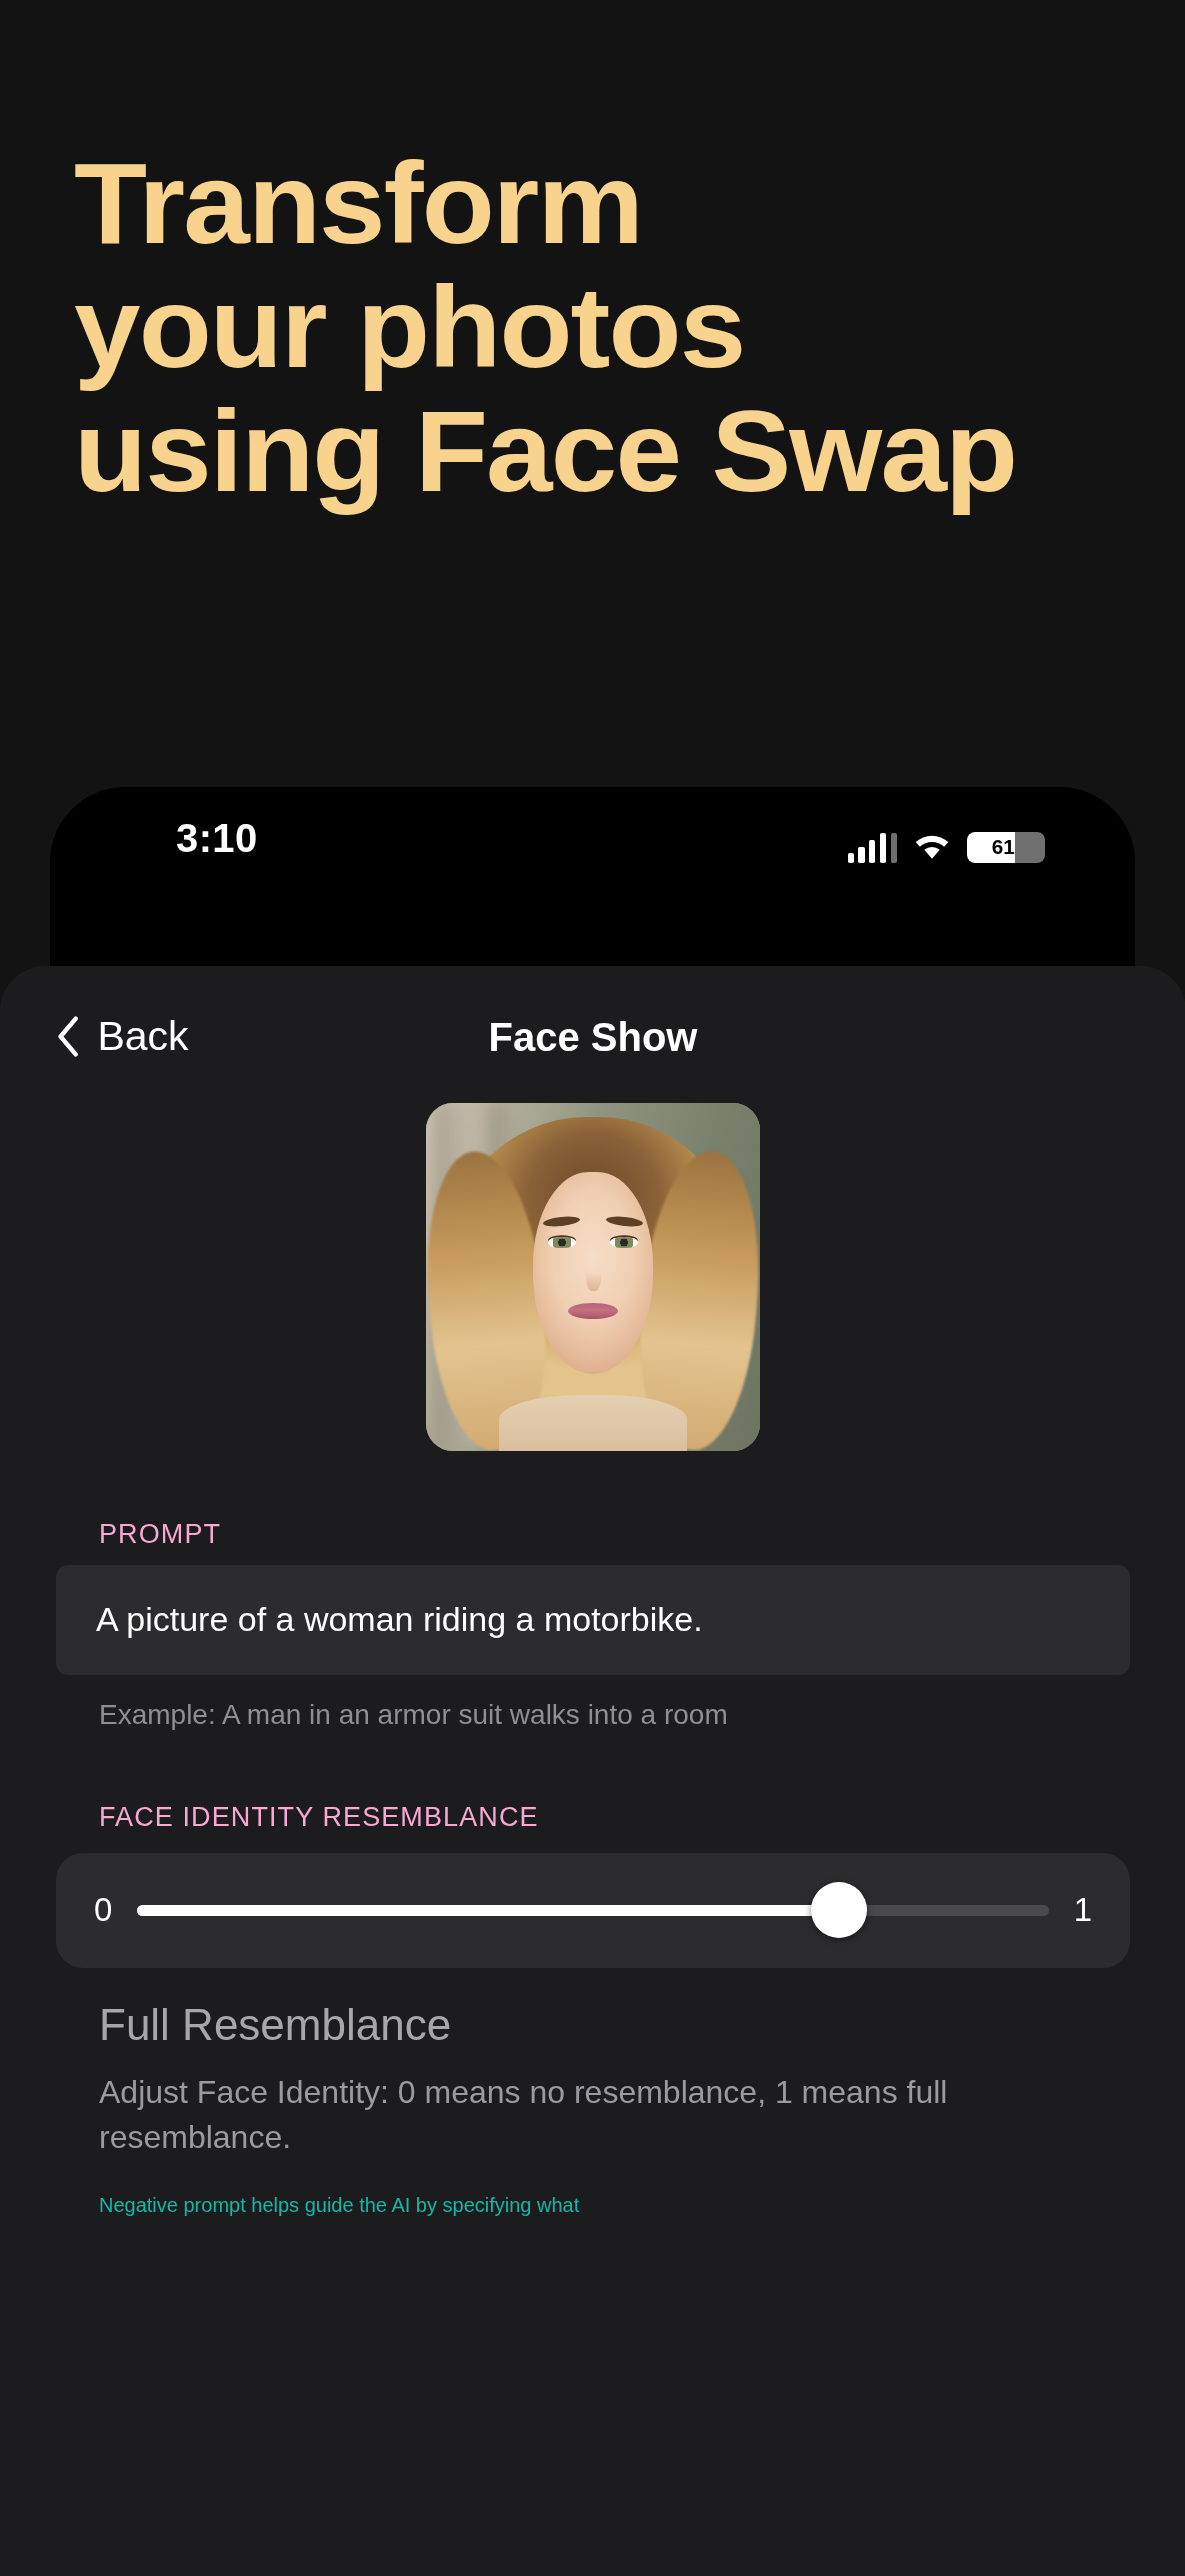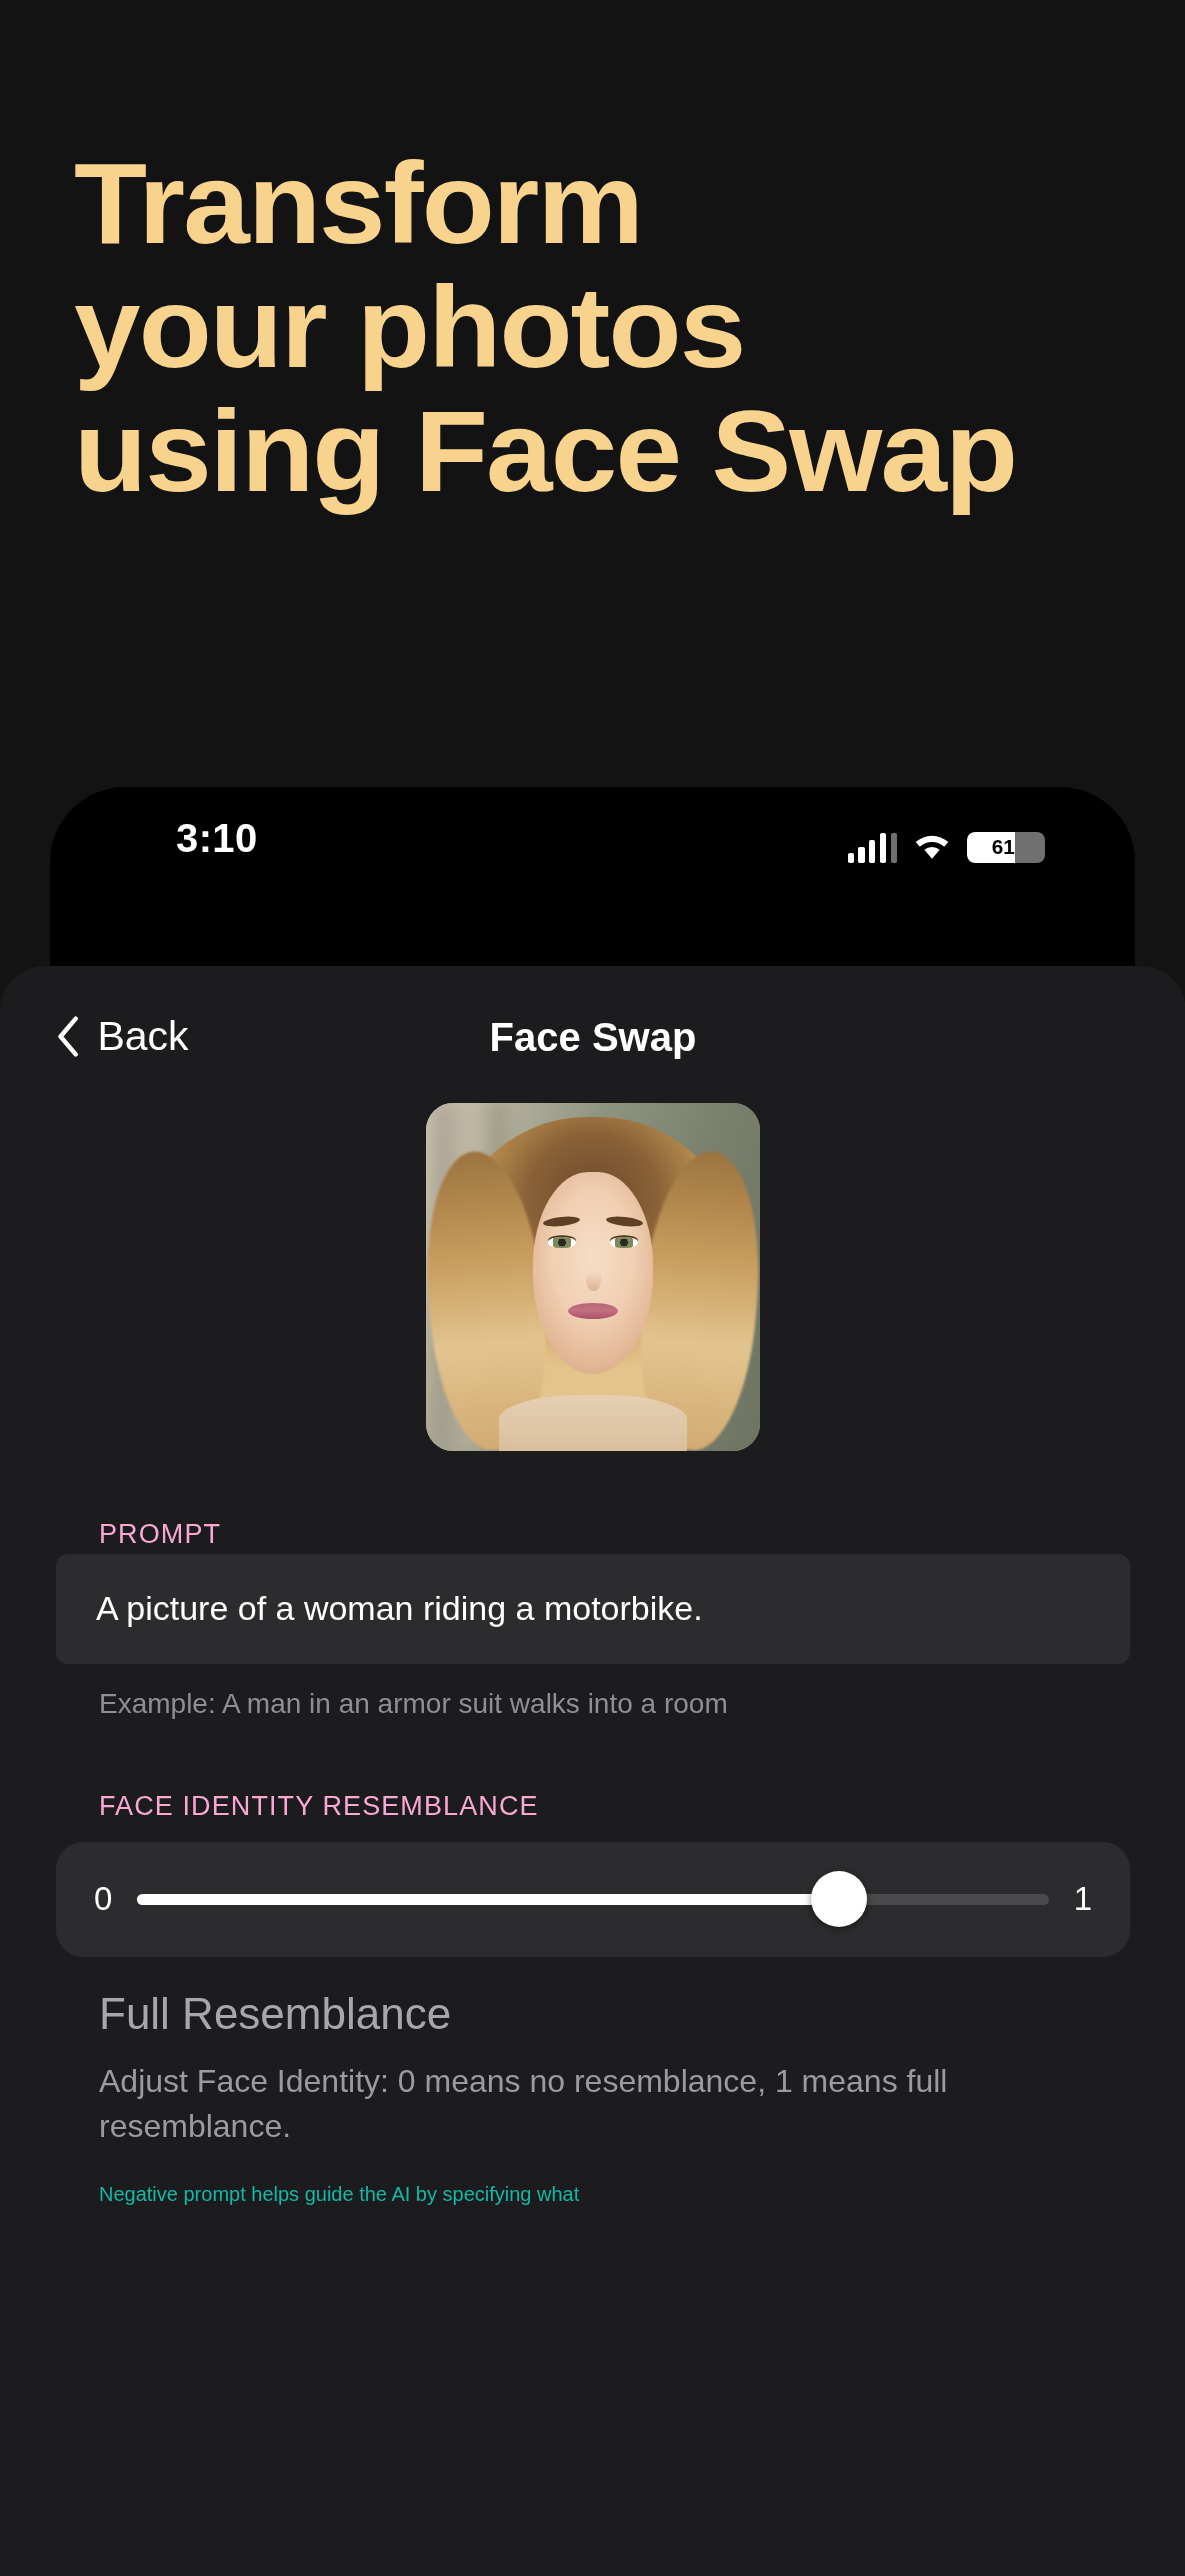--- a/index.html
+++ b/index.html
@@ -284,21 +284,21 @@
 
   .section-label {
     color: #f9a8d4;
     font-size: 27px;
     letter-spacing: 1.1px;
     margin-top: 68px;
     margin-left: 43px;
   }
 
   .field {
-    margin-top: 4px;
+    margin-top: 15px;
     background: #2C2C2E;
     border-radius: 12px;
     min-height: 110px;
     display: flex;
     align-items: center;
     padding: 0 40px;
   }
   .field-value {
     color: #ffffff;
     font-size: 34px;
@@ -454,21 +454,21 @@
 
   <div class="sheet-front">
 
     <div class="navbar">
       <div class="nav-back">
         <svg class="chevron-left" viewBox="0 0 26 46">
           <path d="M22 3 L5 23 L22 43" fill="none" stroke="#ffffff" stroke-width="5" stroke-linecap="round" stroke-linejoin="round"></path>
         </svg>
         <span class="nav-back-label">Back</span>
       </div>
-      <div class="nav-title">Face Swap</div>
+      <div class="nav-title">Face Show</div>
     </div>
 
     <div class="thumb-wrap">
       <div class="thumb">
         <div class="t-bg"></div>
         <div class="t-blur-col"></div>
         <div class="t-hair"></div>
         <div class="t-hair-l"></div>
         <div class="t-hair-r"></div>
         <div class="t-face"></div>

